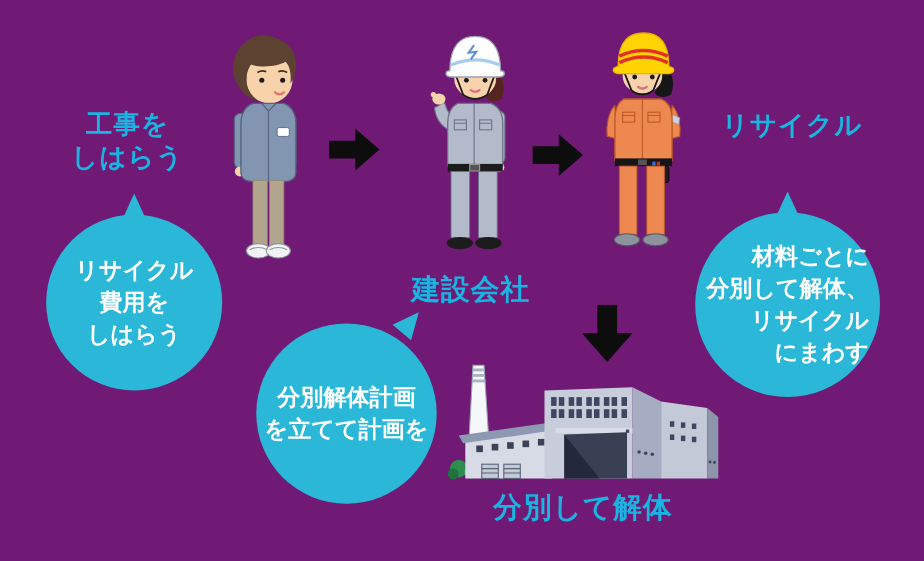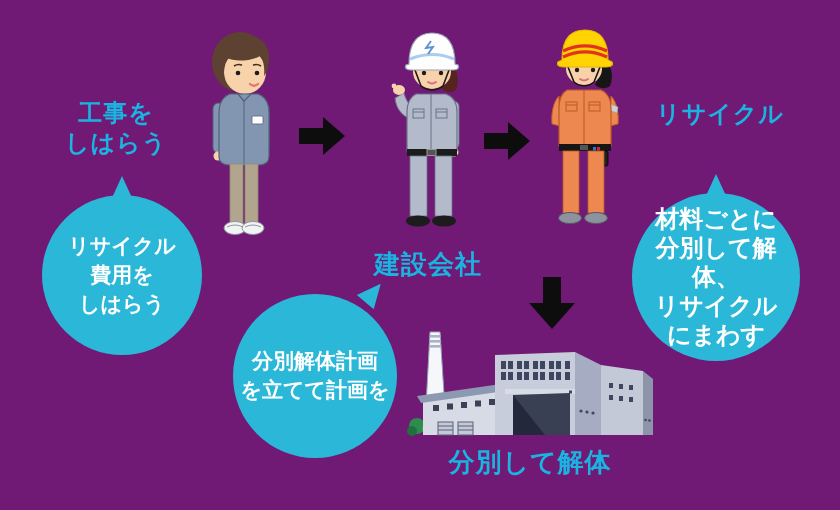--- a/index.html
+++ b/index.html
@@ -19,21 +19,21 @@
   .label-factory{left:423px;top:447px;width:214px;font-size:26px;line-height:30px;}
   
   .bubble{
     position:absolute;background:#2bb8d8;border-radius:50%;
     display:flex;align-items:center;justify-content:center;text-align:center;
     color:#ffffff;font-weight:bold;
   }
   .bubble .bubble-text{position:relative;}
   .bubble-client{left:42px;top:195px;width:160px;height:160px;font-size:21px;line-height:29px;}
   .bubble-company{left:233px;top:294px;width:164px;height:164px;font-size:21px;line-height:29px;}
-  .bubble-worker{left:632px;top:193px;width:168px;height:168px;font-size:24px;line-height:29px;}
+  .bubble-worker{left:632px;top:193px;width:168px;height:168px;font-size:21px;line-height:29px;text-align:right;}
   .tail{
     position:absolute;width:0;height:0;
     border-left:11px solid transparent;border-right:11px solid transparent;
     border-bottom:24px solid #2bb8d8;
   }
   .tail-up{left:calc(50% - 11px);top:-19px;}
   .tail-upright{right:13px;top:-13px;transform:rotate(40deg);}
   svg{display:block;}
 </style>
 </head>

